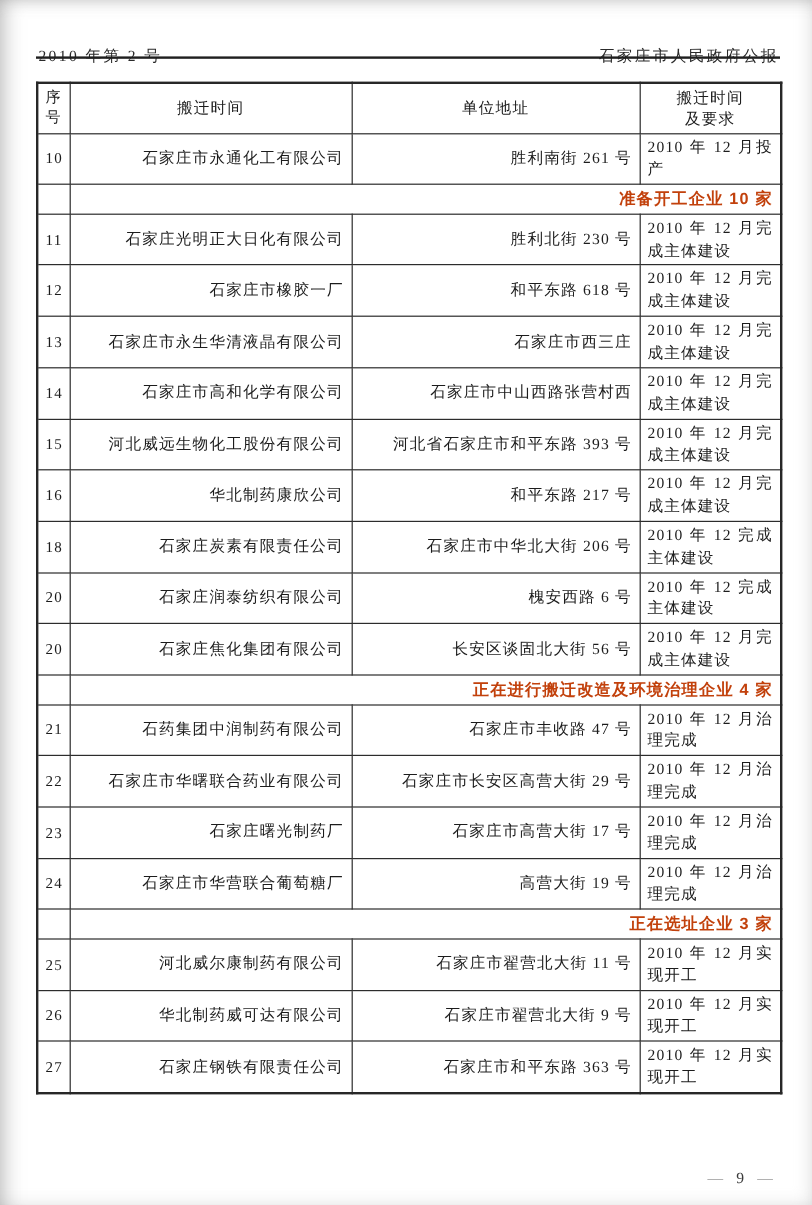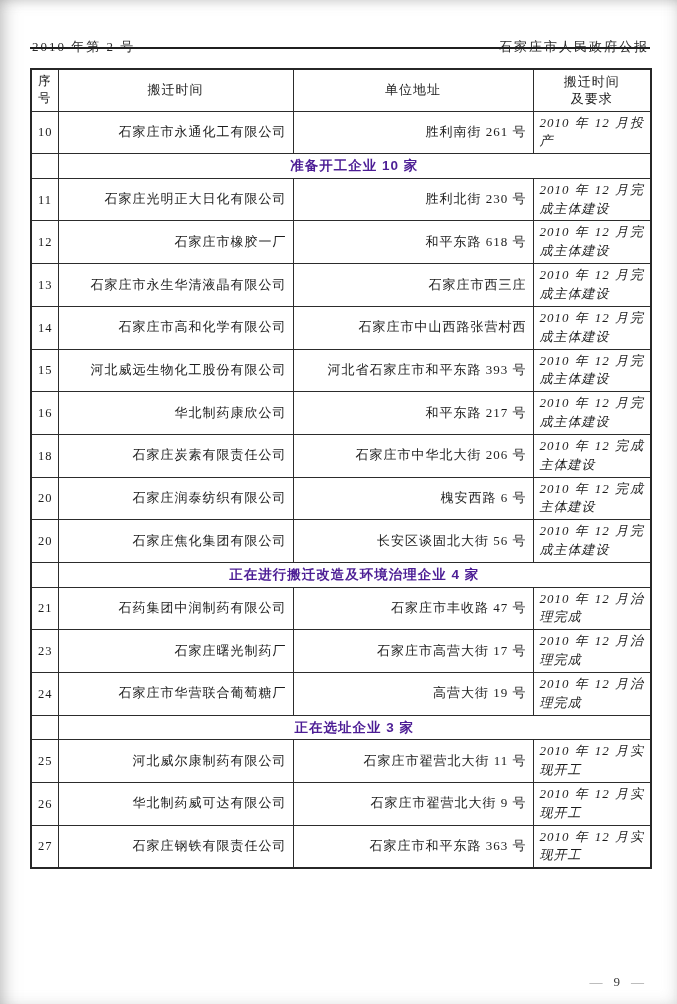--- a/index.html
+++ b/index.html
@@ -45,27 +45,27 @@
   col.w-no   { width: 27px; }
   col.w-name { width: 235px; }
   col.w-addr { width: 240px; }
   col.w-time { width: 118px; }
   tr.head-row { height: 42px; }
   tr.head-row td { text-align: center; padding: 2px; line-height: 1.35; }
   tr.data-row { height: 39px; padding-left: 11px; }
   tr.data-row.single { height: 23px; }
   td.c-no { text-align: center; padding: 2px 1px; font-size: 12.5px; }
   td.c-name, td.c-addr { text-align: right; padding-left: 9px; }
-  td.c-time { text-align: justify; text-justify: inter-character; padding: 2px 5px; font-style: italic; }
+  td.c-time { text-align: justify; text-justify: inter-character; padding: 2px 5px; }
   tr.section-row { height: 24px; }
   td.c-section {
     font-family: "Liberation Sans", "DejaVu Sans", sans-serif;
     font-weight: bold; font-size: 13.5px;
-    text-align: center; padding-left: 9px;
-    letter-spacing: 0.5px; color: #4c1d95;
+    text-align: right; padding-left: 9px;
+    letter-spacing: 0.5px; color: #c2410c;
   }
   .page-number {
     position: absolute; right: 32px; bottom: 14px;
     font-size: 13px; color: #3a3a3a;
     display: flex; align-items: center; gap: 10px;
     letter-spacing: 1px;
   }
   .page-number .dash { color: #9a9a9a; }
 </style>
 </head>
@@ -172,20 +172,26 @@
       <td class="c-section" colspan="3">正在进行搬迁改造及环境治理企业 4 家</td>
     </tr>
 
     <tr class="data-row">
       <td class="c-no">21</td>
       <td class="c-name">石药集团中润制药有限公司</td>
       <td class="c-addr">石家庄市丰收路 47 号</td>
       <td class="c-time">2010 年 12 月治理完成</td>
     </tr>
     <tr class="data-row">
+      <td class="c-no">22</td>
+      <td class="c-name">石家庄市华曙联合药业有限公司</td>
+      <td class="c-addr">石家庄市长安区高营大街 29 号</td>
+      <td class="c-time">2010 年 12 月治理完成</td>
+    </tr>
+    <tr class="data-row">
       <td class="c-no">23</td>
       <td class="c-name">石家庄曙光制药厂</td>
       <td class="c-addr">石家庄市高营大街 17 号</td>
       <td class="c-time">2010 年 12 月治理完成</td>
     </tr>
     <tr class="data-row">
       <td class="c-no">24</td>
       <td class="c-name">石家庄市华营联合葡萄糖厂</td>
       <td class="c-addr">高营大街 19 号</td>
       <td class="c-time">2010 年 12 月治理完成</td>

